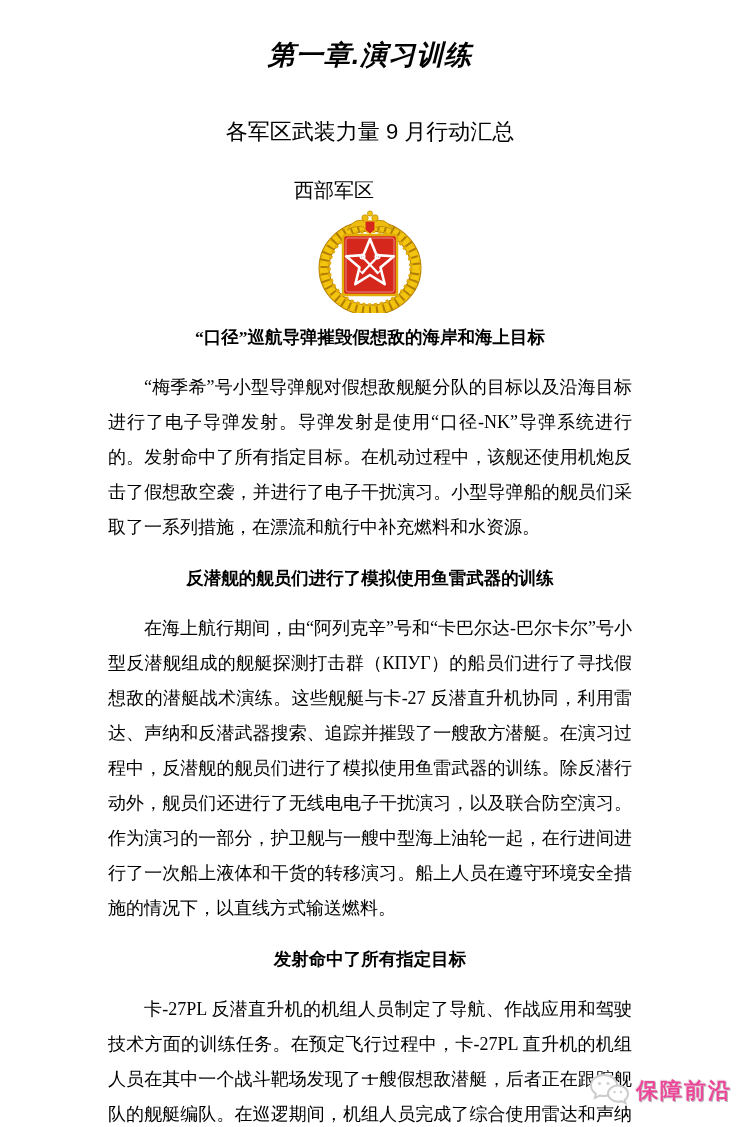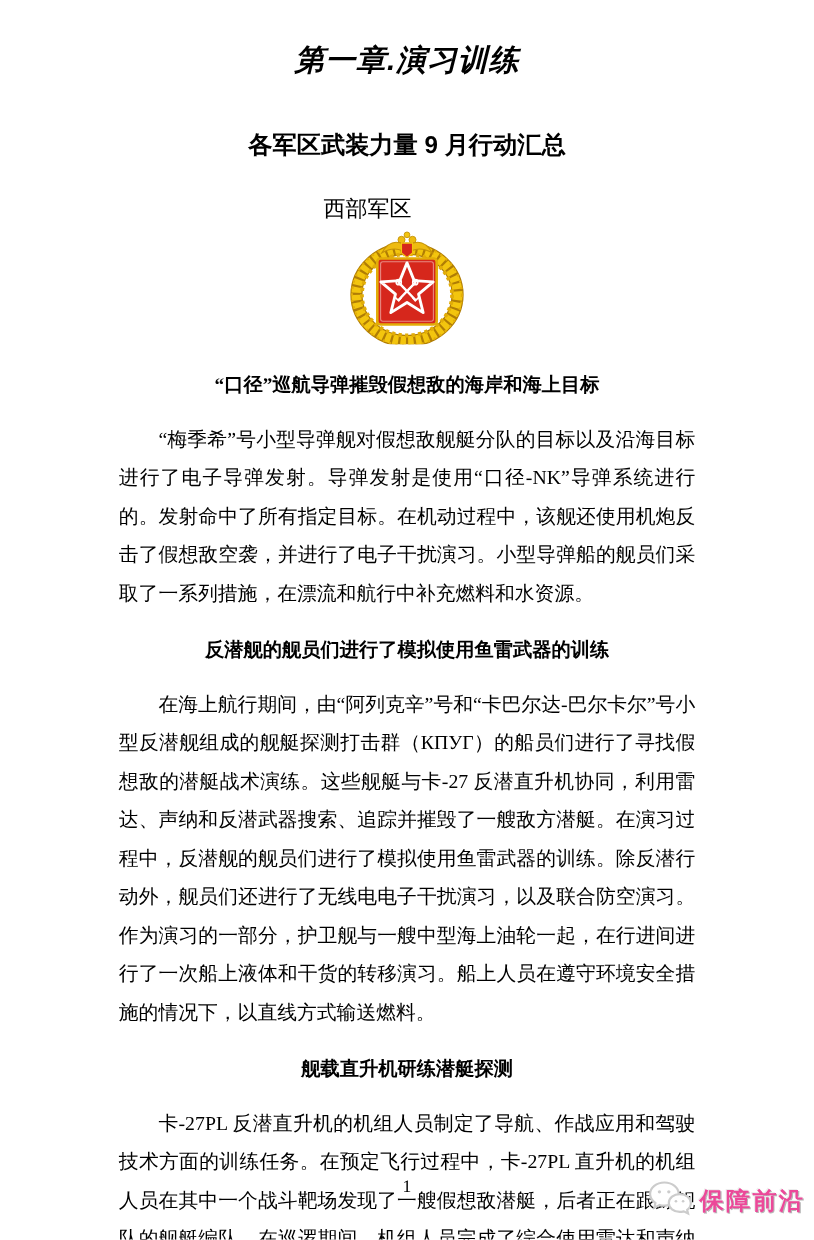--- a/index.html
+++ b/index.html
@@ -16,36 +16,36 @@
     text-align:center;
     font-family:"Liberation Sans", sans-serif;
     font-weight:bold;font-size:27px;line-height:34px;
     letter-spacing:1px;
     font-style:italic;
   }
   .subtitle{
     position:absolute;top:118px;left:0;width:740px;
     text-align:center;
     font-family:"Liberation Sans", sans-serif;
-    font-weight:bold;font-size:22px;line-height:28px;
+    font-weight:normal;font-size:22px;line-height:28px;
   }
   .district{
     position:absolute;top:177px;left:0;width:668px;
     text-align:center;
     font-family:Liberation Serif, serif;
     font-size:20px;line-height:26px;
   }
   .emblem{
     position:absolute;top:209px;left:317px;width:106px;height:104px;
   }
   .content{
     position:absolute;top:320px;left:92px;width:556px;
   }
   .section-heading{
-    margin:12px;
+    margin:0;
     text-align:center;
     font-size:17.5px;font-weight:bold;
     line-height:34px;
     font-family:"Liberation Serif", serif;
   }
   .body-para{
     margin:16px;
     font-size:18px;
     line-height:35px;
     text-align:justify;
@@ -117,21 +117,21 @@
       <h4 class="section-heading">“口径”巡航导弹摧毁假想敌的海岸和海上目标</h4>
       <p class="body-para">“梅季希”号小型导弹舰对假想敌舰艇分队的目标以及沿海目标进行了电子导弹发射。导弹发射是使用“口径-NK”导弹系统进行的。发射命中了所有指定目标。在机动过程中，该舰还使用机炮反击了假想敌空袭，并进行了电子干扰演习。小型导弹船的舰员们采取了一系列措施，在漂流和航行中补充燃料和水资源。</p>
     </section>
 
     <section>
       <h4 class="section-heading">反潜舰的舰员们进行了模拟使用鱼雷武器的训练</h4>
       <p class="body-para">在海上航行期间，由“阿列克辛”号和“卡巴尔达-巴尔卡尔”号小型反潜舰组成的舰艇探测打击群（КПУГ）的船员们进行了寻找假想敌的潜艇战术演练。这些舰艇与卡-27 反潜直升机协同，利用雷达、声纳和反潜武器搜索、追踪并摧毁了一艘敌方潜艇。在演习过程中，反潜舰的舰员们进行了模拟使用鱼雷武器的训练。除反潜行动外，舰员们还进行了无线电电子干扰演习，以及联合防空演习。作为演习的一部分，护卫舰与一艘中型海上油轮一起，在行进间进行了一次船上液体和干货的转移演习。船上人员在遵守环境安全措施的情况下，以直线方式输送燃料。</p>
     </section>
 
     <section>
-      <h4 class="section-heading">舰载直升机研练潜艇探测</h4>
+      <h4 class="section-heading">发射命中了所有指定目标</h4>
       <p class="body-para">卡-27PL 反潜直升机的机组人员制定了导航、作战应用和驾驶技术方面的训练任务。在预定飞行过程中，卡-27PL 直升机的机组人员在其中一个战斗靶场发现了一艘假想敌潜艇，后者正在跟踪舰队的舰艇编队。在巡逻期间，机组人员完成了综合使用雷达和声纳来探测和跟踪潜艇的任务。在发现并确定潜艇的坐标后，飞行员使用炸弹摧毁了一个特殊的模拟水下目标。此外，经验丰富的飞行员教官还对年轻直升机飞行员进行了战斗训练课程的培训。年轻军官在白天和夜间驾驶卡-27PL 和卡-27PS 直升机进行了各种形式的训练。</p>
     </section>
 
   </div>
 
   <div class="page-number">1</div>
 
   <div class="watermark">
     <span>
       <svg width="42" height="34" viewBox="0 0 42 34">

